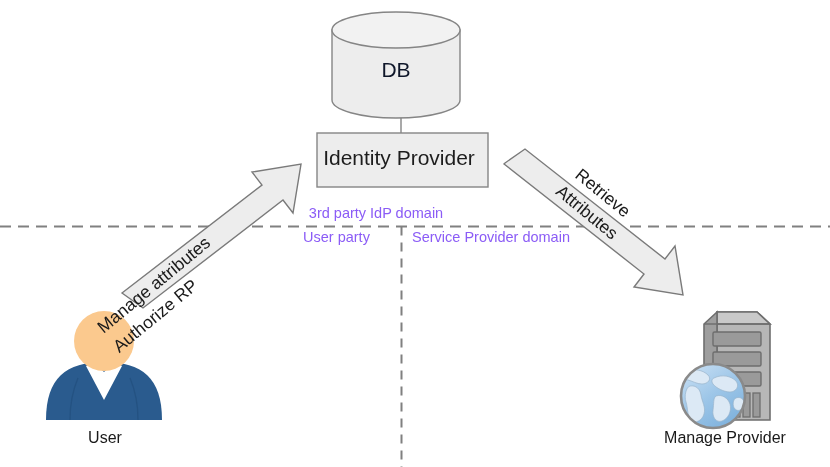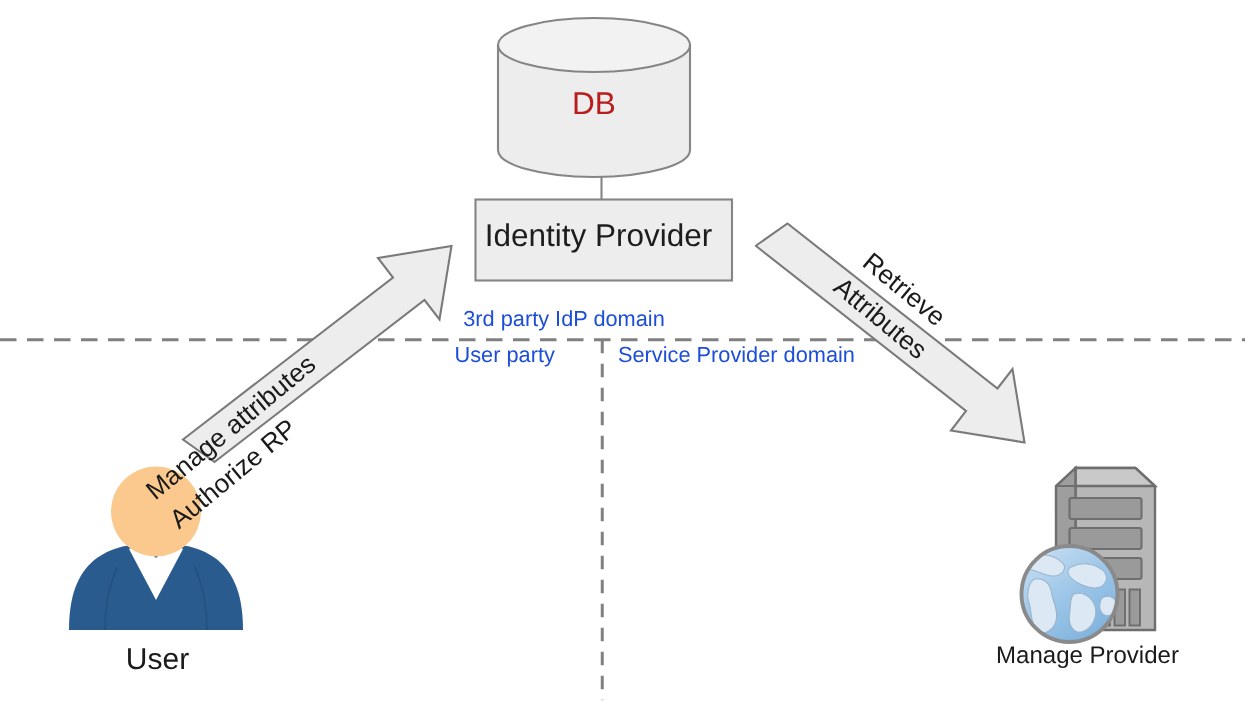--- a/index.html
+++ b/index.html
@@ -30,44 +30,44 @@
     text-align: center;
     color: #1a1a1a;
     font-family: "Liberation Sans", sans-serif;
     white-space: nowrap;
   }
   #db-label {
     left: 332px;
     top: 58px;
     width: 128px;
     font-size: 21px;
-    color: #b91c1c;
+    color: #0f172a;
   }
   #idp-label {
     left: 317px;
     top: 146px;
     width: 164px;
     font-size: 21px;
     color: #1d1d1d;
   }
   #user-label {
     left: 25px;
     top: 429px;
     width: 160px;
-    font-size: 20px;
+    font-size: 16px;
   }
   #sp-label {
     left: 635px;
     top: 429px;
     width: 180px;
     font-size: 16px;
   }
   .domain-label {
     position: absolute;
-    color: #1d4ed8;
+    color: #8b5cf6;
     font-family: "Liberation Sans", sans-serif;
     font-size: 14.5px;
     white-space: nowrap;
   }
   #domain-idp {
     left: 336px;
     top: 205px;
     width: 200px;
     text-align: center;
     transform: translateX(-60px);

